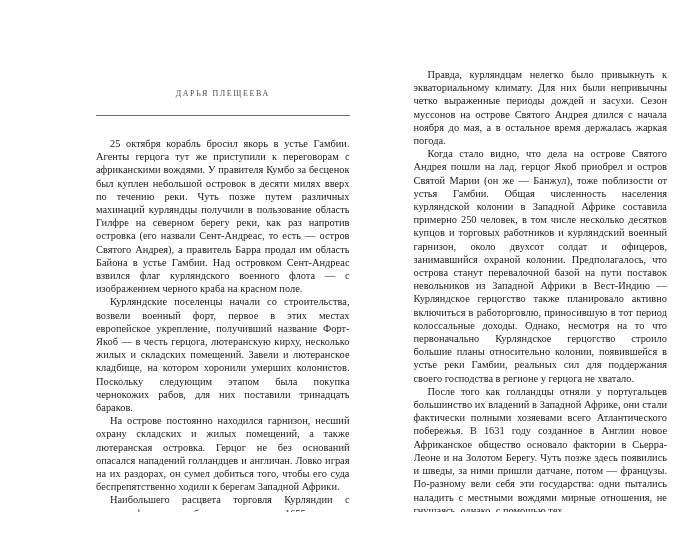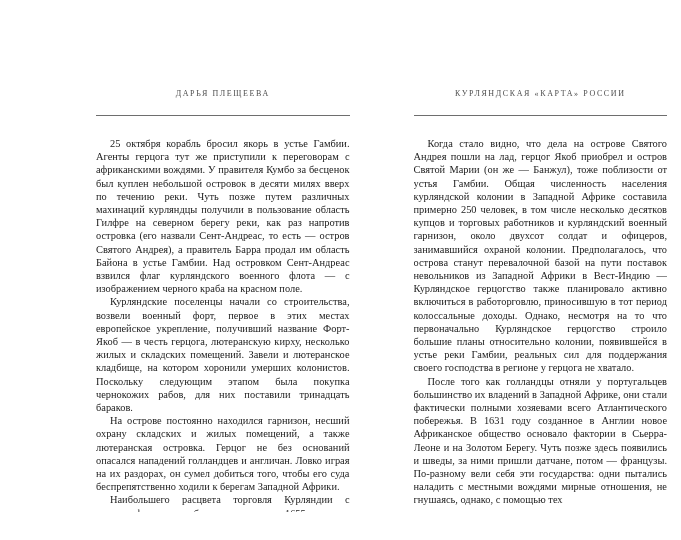--- a/index.html
+++ b/index.html
@@ -70,23 +70,21 @@
     <div class="body-text">
         <p class="">25 октября корабль бросил якорь в устье Гамбии. Агенты герцога тут же приступили к переговорам с африканскими вождями. У правителя Кумбо за бесценок был куплен небольшой островок в десяти милях вверх по течению реки. Чуть позже путем различных махинаций курляндцы получили в пользование область Гилфре на северном берегу реки, как раз напротив островка (его назвали Сент-Андреас, то есть — остров Святого Андрея), а правитель Барра продал им область Байона в устье Гамбии. Над островком Сент-Андреас взвился флаг курляндского военного флота — с изображением черного краба на красном поле.</p>
         <p class="">Курляндские поселенцы начали со строительства, возвели военный форт, первое в этих местах европейское укрепление, получивший название Форт-Якоб — в честь герцога, лютеранскую кирху, несколько жилых и складских помещений. Завели и лютеранское кладбище, на котором хоронили умерших колонистов. Поскольку следующим этапом была покупка чернокожих рабов, для них поставили тринадцать бараков.</p>
         <p class="">На острове постоянно находился гарнизон, несший охрану складских и жилых помещений, а также лютеранская островка. Герцог не без оснований опасался нападений голландцев и англичан. Ловко играя на их раздорах, он сумел добиться того, чтобы его суда беспрепятственно ходили к берегам Западной Африки.</p>
         <p class="">Наибольшего расцвета торговля Курляндии с западноафриканским берегом достигла в 1655 году при капитане Отто Штиле, проявившим себя умелым и хитрым администратором. Особые уполномоченные сообщали в Гамбию о тех товарах, которые на-</p>
       </div>
     <div class="folio">94</div>
   </section>
 
   <section class="page">
-    <div class="page-header">
-      <div class="running-head">КУРЛЯНДСКАЯ «КАРТА» РОССИИ</div>
-    </div>
     <div class="body-text">
+        <p class="">Правда, курляндцам нелегко было привыкнуть к экваториальному климату. Для них были непривычны четко выраженные периоды дождей и засухи. Сезон муссонов на острове Святого Андрея длился с начала ноября до мая, а в остальное время держалась жаркая погода.</p>
         <p class="">Когда стало видно, что дела на острове Святого Андрея пошли на лад, герцог Якоб приобрел и остров Святой Марии (он же — Банжул), тоже поблизости от устья Гамбии. Общая численность населения курляндской колонии в Западной Африке составила примерно 250 человек, в том числе несколько десятков купцов и торговых работников и курляндский военный гарнизон, около двухсот солдат и офицеров, занимавшийся охраной колонии. Предполагалось, что острова станут перевалочной базой на пути поставок невольников из Западной Африки в Вест-Индию — Курляндское герцогство также планировало активно включиться в работорговлю, приносившую в тот период колоссальные доходы. Однако, несмотря на то что первоначально Курляндское герцогство строило большие планы относительно колонии, появившейся в устье реки Гамбии, реальных сил для поддержания своего господства в регионе у герцога не хватало.</p>
         <p class="">После того как голландцы отняли у португальцев большинство их владений в Западной Африке, они стали фактически полными хозяевами всего Атлантического побережья. В 1631 году созданное в Англии новое Африканское общество основало фактории в Сьерра-Леоне и на Золотом Берегу. Чуть позже здесь появились и шведы, за ними пришли датчане, потом — французы. По-разному вели себя эти государства: одни пытались наладить с местными вождями мирные отношения, не гнушаясь, однако, с помощью тех</p>
       </div>
     <div class="folio">55</div>
   </section>
 
 </div>
 
 </body></html>

